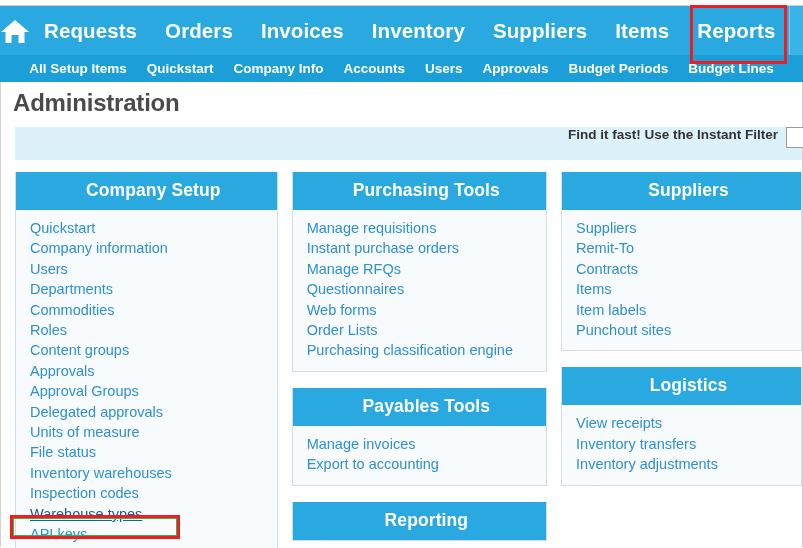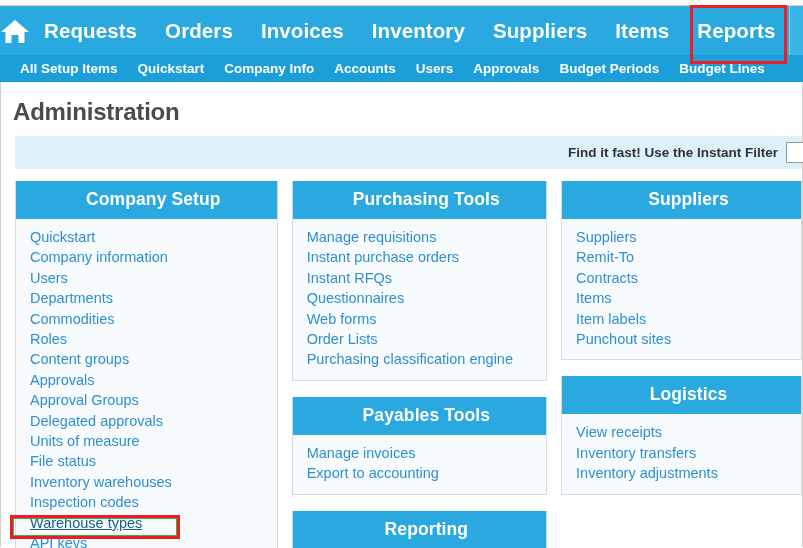--- a/index.html
+++ b/index.html
@@ -66,20 +66,21 @@
   }
 
   
   .subnav {
     height: 27px;
     background: #1c9fd8;
     display: flex;
     align-items: center;
     padding-left: 20px;
     box-sizing: border-box;
+    justify-content: center;
   }
   .subnav-item {
     color: #ffffff;
     font-size: 13.5px;
     font-weight: bold;
     white-space: nowrap;
     margin-right: 20px;
   }
 
   
@@ -87,31 +88,30 @@
     position: relative;
     border-left: 1px solid #d2d2d2;
     border-right: 1px solid #d2d2d2;
     box-sizing: border-box;
     height: 465px;
   }
   .page-title {
     font-size: 24px;
     font-weight: bold;
     color: #4a4a4a;
-    padding: 16px 0 6px 12px;
+    padding: 7px 0 6px 12px;
     letter-spacing: -0.2px;
   }
 
   
   .filter-bar {
     margin: 4px 0 0 14px;
     height: 33px;
     background: #ddf1fa;
     display: flex;
-    align-items: center;
     justify-content: flex-end;
     box-sizing: border-box;
   }
   .filter-text {
     font-size: 13.5px;
     font-weight: bold;
     color: #333333;
     padding-right: 8px;
     white-space: nowrap;
   }
@@ -265,21 +265,21 @@
           </ul>
         </div>
       </div>
 
       <div class="col col-2">
         <div class="panel">
           <div class="panel-head">Purchasing Tools</div>
           <ul class="panel-list">
             <li><a class="panel-link">Manage requisitions</a></li>
             <li><a class="panel-link">Instant purchase orders</a></li>
-            <li><a class="panel-link">Instant RFQs</a></li>
+            <li><a class="panel-link">Manage RFQs</a></li>
             <li><a class="panel-link">Questionnaires</a></li>
             <li><a class="panel-link">Web forms</a></li>
             <li><a class="panel-link">Order Lists</a></li>
             <li><a class="panel-link">Purchasing classification engine</a></li>
           </ul>
         </div>
 
         <div class="panel">
           <div class="panel-head">Payables Tools</div>
           <ul class="panel-list">

